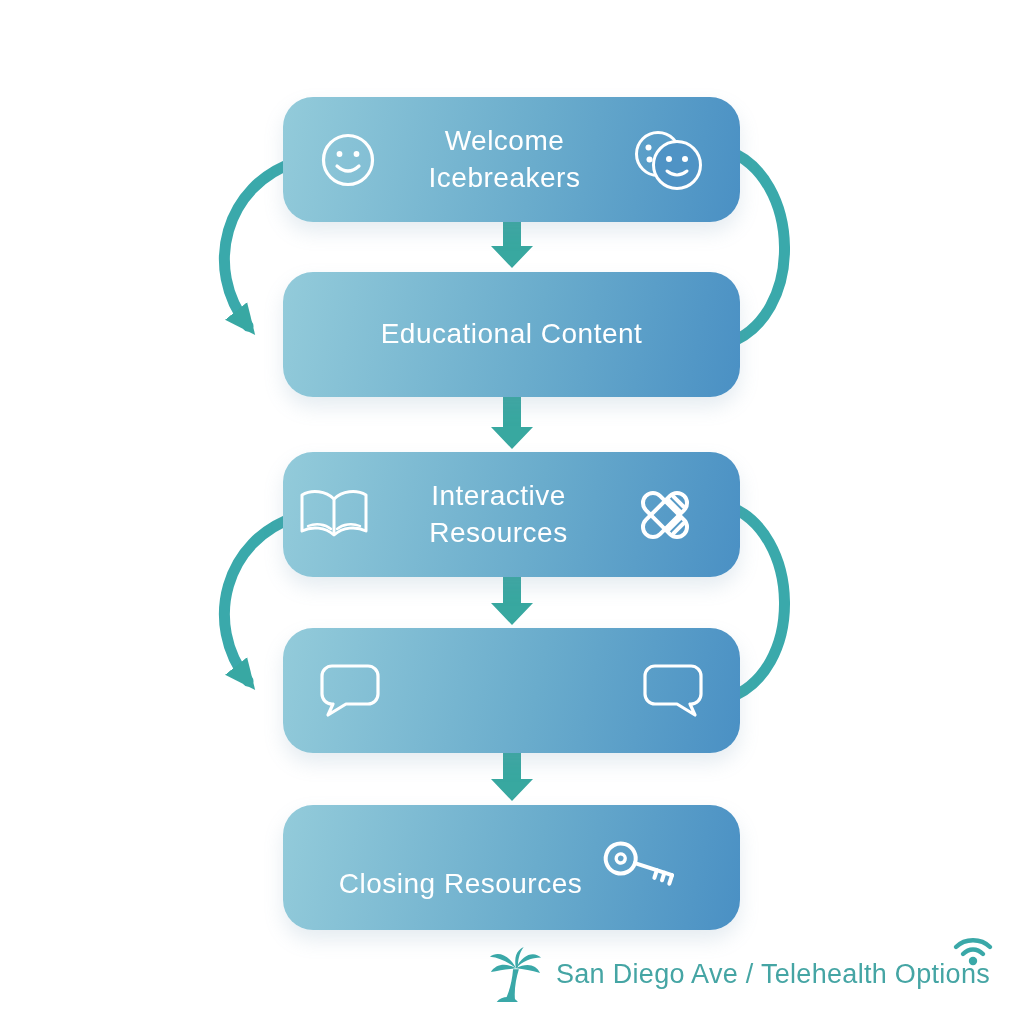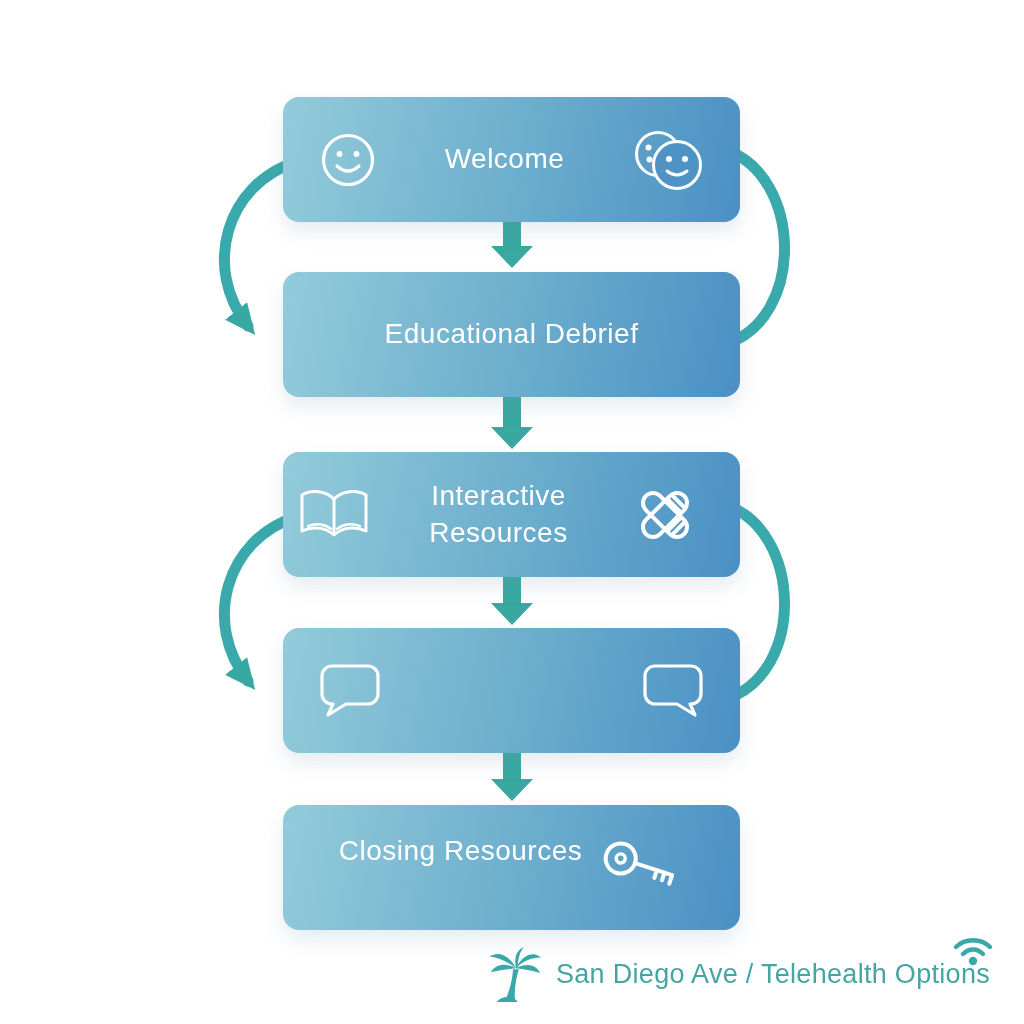--- a/index.html
+++ b/index.html
@@ -6,39 +6,39 @@
   body{
     width:1024px;height:1024px;position:relative;overflow:hidden;
     background:#ffffff;
     font-family:"Liberation Sans","DejaVu Sans",sans-serif;
   }
   .stage{position:absolute;inset:0;width:1024px;height:1024px;}
   
   #connectors{position:absolute;left:0;top:0;z-index:1;}
   .box{
     position:absolute;left:283px;width:457px;height:125px;z-index:2;
-    border-radius:16px;box-sizing:border-box;
+    border-radius:30px;box-sizing:border-box;
     background:linear-gradient(102deg,#93cbda 0%,#6aaccc 55%,#4a90c4 100%);
     box-shadow:0 10px 20px rgba(110,150,175,0.18);
     display:flex;align-items:center;justify-content:space-between;
     padding:0 36px;
   }
   .box.center{justify-content:center;}
   .box1{top:97px;}
   .box2{top:272px;}
   .box3{top:452px;padding-left:14px;}
   .box4{top:628px;}
   .box5{top:805px;}
   .label{
     flex:1;text-align:center;color:#ffffff;
     font-size:28px;line-height:1.3;letter-spacing:0.5px;font-weight:400;
   }
   .label.fixed{flex:none;}
   .iconwrap{display:flex;align-items:center;justify-content:center;flex:none;}
-  .row-center{display:flex;align-items:flex-start;gap:16px;}
+  .row-center{display:flex;align-items:flex-end;gap:16px;}
   .footer{
     position:absolute;top:944px;right:34px;z-index:3;
     display:flex;align-items:center;gap:14px;color:#45a5a4;
   }
   .footer-text-wrap{position:relative;}
   .footer-text{font-size:27px;letter-spacing:0.3px;}
   .wifi{position:absolute;top:-28px;right:-6px;}
 </style>
 </head>
 <body>
@@ -68,37 +68,38 @@
     <span class="iconwrap">
       <svg width="58" height="58" viewBox="0 0 58 58" fill="none">
         <circle cx="29" cy="29" r="24.5" stroke="#ffffff" stroke-width="3.2"></circle>
         <circle cx="20.5" cy="23" r="2.9" fill="#ffffff"></circle>
         <circle cx="37.5" cy="23" r="2.9" fill="#ffffff"></circle>
         <path d="M18 35 Q29 45 40 35" stroke="#ffffff" stroke-width="3.2" stroke-linecap="round"></path>
       </svg>
     </span>
     <div class="label">
       <div>Welcome</div>
+      <div>Icebreakers</div>
     </div>
     <span class="iconwrap">
       <svg width="72" height="66" viewBox="0 0 72 66" fill="none">
         <circle cx="26" cy="27" r="21.5" stroke="#ffffff" stroke-width="3"></circle>
         <circle cx="16.5" cy="20.5" r="3" fill="#ffffff"></circle>
         <circle cx="17.5" cy="32.5" r="3" fill="#ffffff"></circle>
         <circle cx="45" cy="38" r="23.5" fill="#4f93c5" stroke="#ffffff" stroke-width="3"></circle>
         <circle cx="37" cy="32" r="3" fill="#ffffff"></circle>
         <circle cx="53" cy="32" r="3" fill="#ffffff"></circle>
         <path d="M35 44 Q45 52 55 44" stroke="#ffffff" stroke-width="3" stroke-linecap="round"></path>
       </svg>
     </span>
   </div>
 
   <div class="box box2 center">
     <div class="label">
-      <div>Educational Debrief</div>
+      <div>Educational Content</div>
     </div>
   </div>
 
   <div class="box box3">
     <span class="iconwrap">
       <svg width="74" height="58" viewBox="0 0 74 58" fill="none">
         <path d="M5 9 C15 3, 29 5, 37 13 C45 5, 59 3, 69 9 L69 45 C59 40, 46 41, 37 49 C28 41, 15 40, 5 45 Z" stroke="#ffffff" stroke-width="3" stroke-linejoin="round"></path>
         <path d="M37 13 V49" stroke="#ffffff" stroke-width="3"></path>
         <path d="M11 40 C19 37, 28 38, 34 43" stroke="#ffffff" stroke-width="2.4" stroke-linecap="round"></path>
         <path d="M63 40 C55 37, 46 38, 40 43" stroke="#ffffff" stroke-width="2.4" stroke-linecap="round"></path>

